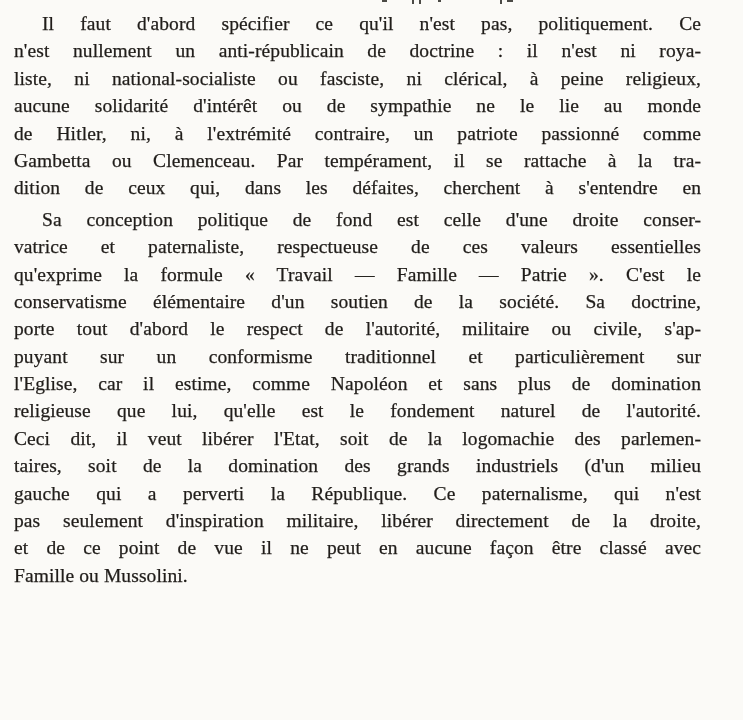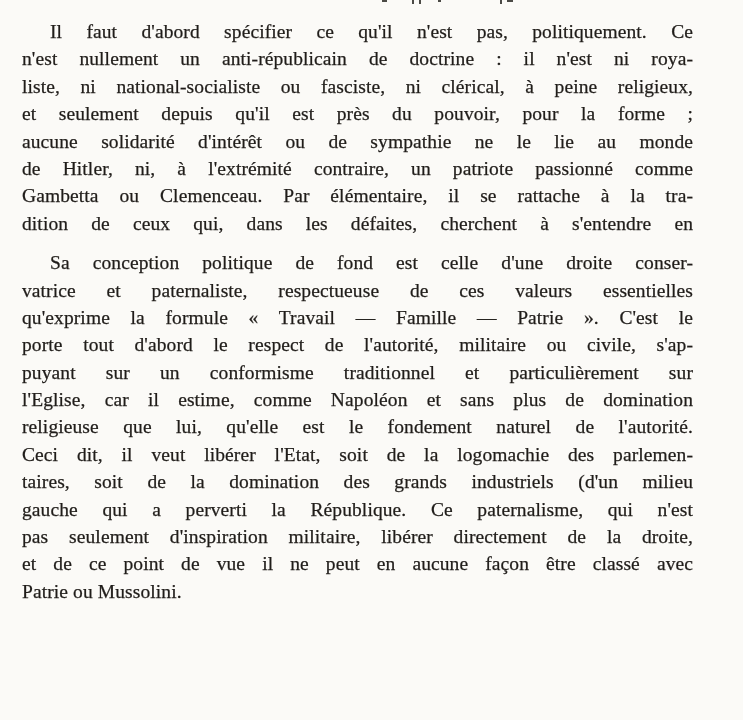--- a/index.html
+++ b/index.html
@@ -11,21 +11,21 @@
     position: relative;
     width: 743px; height: 720px;
     box-sizing: border-box;
     padding: 6px 38px 0 10px;
     font-family: "Liberation Serif", "DejaVu Serif", serif;
     font-size: 19.5px;
     line-height: 27.4px;
     -webkit-text-stroke: 0.25px currentColor;
     letter-spacing: 0.1px;
   }
-  .paragraph { margin: 12px; }
+  .paragraph { margin: 4px; }
   .line {
     height: 27.4px;
     text-align: justify;
     text-align-last: justify;
     white-space: normal;
     overflow: visible;
   }
   .line.first { text-indent: 28px; }
   .line.last  { text-align-last: left; }
   
@@ -51,35 +51,35 @@
     <i class="m3"></i>
     <i class="m4"></i>
     <i class="m5"></i>
     <i class="m6"></i>
   </div>
   <div id="text-block">
       <div class="paragraph">
         <div class="line first">Il faut d'abord spécifier ce qu'il n'est pas, politiquement. Ce</div>
         <div class="line">n'est nullement un anti-républicain de doctrine : il n'est ni roya-</div>
         <div class="line">liste, ni national-socialiste ou fasciste, ni clérical, à peine religieux,</div>
-        <div class="line">et seulement depuis qu'il est près du pouvoir, pour la forme ;</div>
         <div class="line">aucune solidarité d'intérêt ou de sympathie ne le lie au monde</div>
         <div class="line">de Hitler, ni, à l'extrémité contraire, un patriote passionné comme</div>
-        <div class="line">Gambetta ou Clemenceau. Par élémentaire, il se rattache à la tra-</div>
+        <div class="line">Gambetta ou Clemenceau. Par tempérament, il se rattache à la tra-</div>
         <div class="line">dition de ceux qui, dans les défaites, cherchent à s'entendre en</div>
       </div>
       <div class="paragraph">
         <div class="line first">Sa conception politique de fond est celle d'une droite conser-</div>
         <div class="line">vatrice et paternaliste, respectueuse de ces valeurs essentielles</div>
         <div class="line">qu'exprime la formule « Travail — Famille — Patrie ». C'est le</div>
+        <div class="line">conservatisme élémentaire d'un soutien de la société. Sa doctrine,</div>
         <div class="line">porte tout d'abord le respect de l'autorité, militaire ou civile, s'ap-</div>
         <div class="line">puyant sur un conformisme traditionnel et particulièrement sur</div>
         <div class="line">l'Eglise, car il estime, comme Napoléon et sans plus de domination</div>
         <div class="line">religieuse que lui, qu'elle est le fondement naturel de l'autorité.</div>
         <div class="line">Ceci dit, il veut libérer l'Etat, soit de la logomachie des parlemen-</div>
         <div class="line">taires, soit de la domination des grands industriels (d'un milieu</div>
         <div class="line">gauche qui a perverti la République. Ce paternalisme, qui n'est</div>
         <div class="line">pas seulement d'inspiration militaire, libérer directement de la droite,</div>
         <div class="line">et de ce point de vue il ne peut en aucune façon être classé avec</div>
-        <div class="line last">Patrie ou Mussolini.</div>
+        <div class="line last">Famille ou Mussolini.</div>
       </div>
     </div>
 </div>
 
 </body></html>

